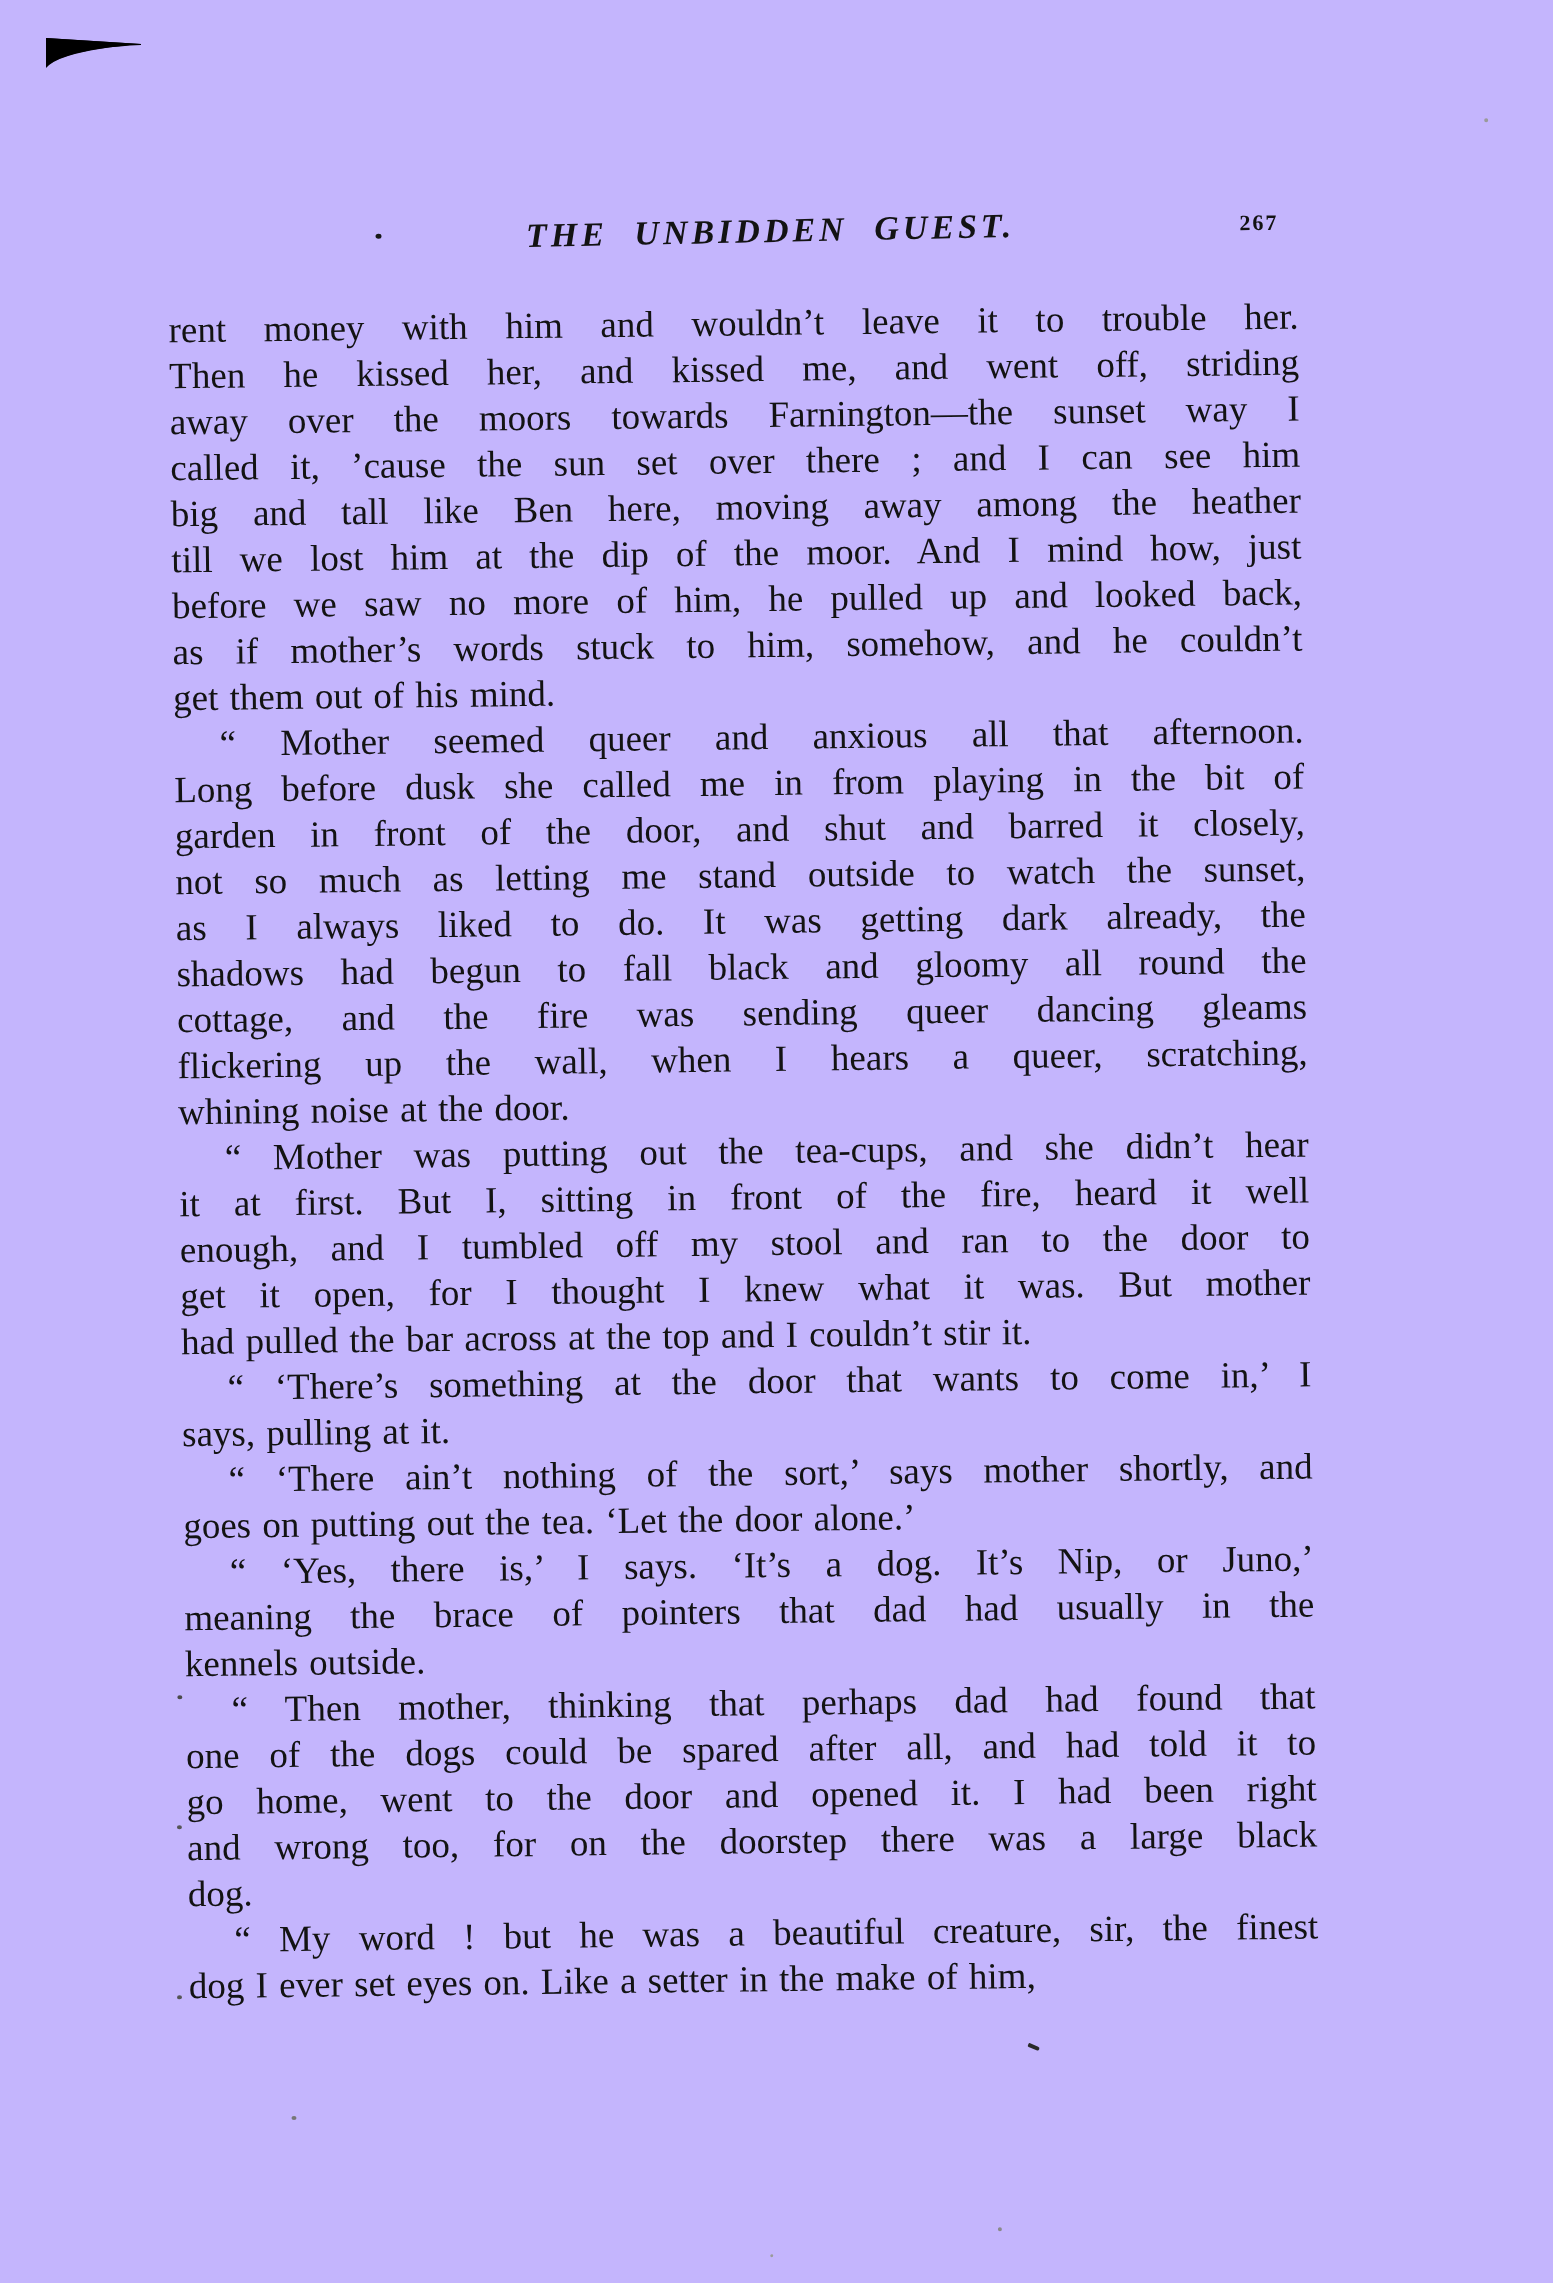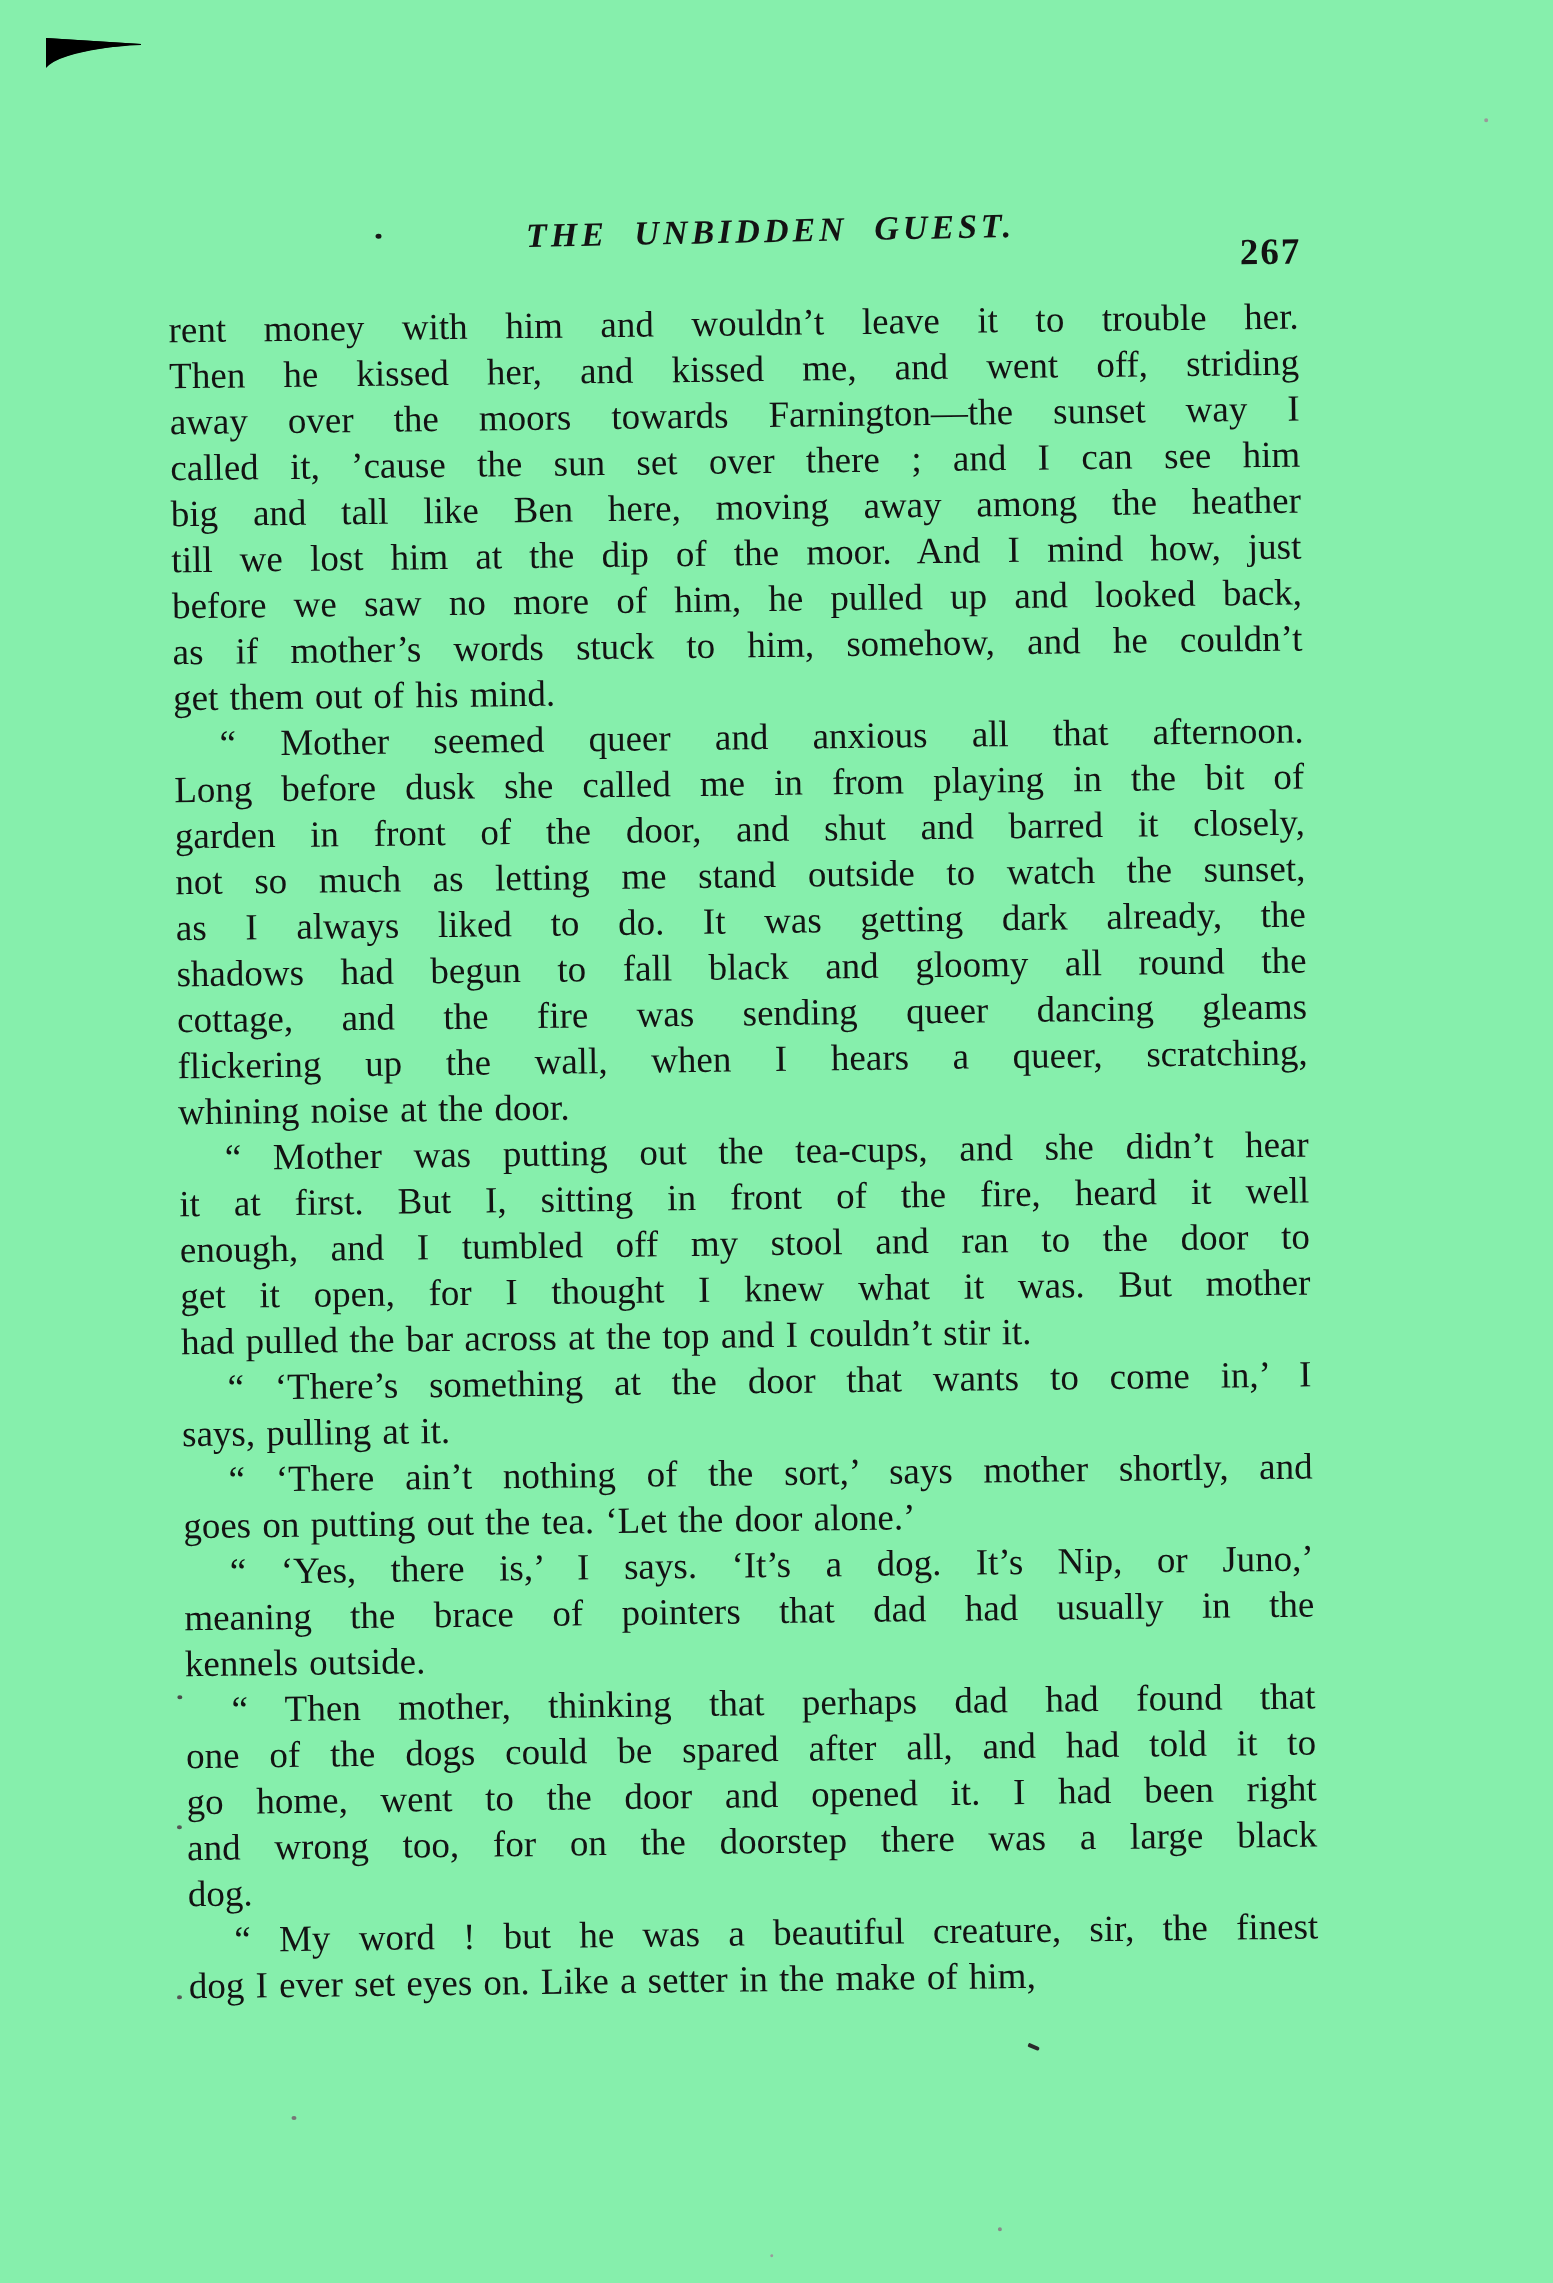--- a/index.html
+++ b/index.html
@@ -1,20 +1,20 @@
 <!DOCTYPE html>
 <html><head>
 <meta charset="utf-8">
 <style>
   html, body { margin: 0; padding: 0; background: #ffffff; }
   .page {
     position: relative;
     width: 1553px;
     height: 2283px;
-    background: #86efac;
+    background: #c4b5fd;
     overflow: hidden;
     font-family: "Liberation Serif", "DejaVu Serif", serif;
     color: #131313;
   }
   .rotate-wrap {
     position: absolute;
     inset: 0;
     transform: rotate(-0.7deg);
     transform-origin: 50% 55%;
   }
@@ -33,23 +33,23 @@
     font-style: italic;
     font-weight: bold;
     font-size: 34px;
     letter-spacing: 4px;
     word-spacing: 14px;
     white-space: nowrap;
   }
   .page-number {
     position: absolute;
     left: 1072px;
-    top: 24px;
+    top: 4px;
     font-weight: bold;
-    font-size: 37px;
+    font-size: 22px;
     letter-spacing: 2px;
     text-align: right;
   }
   .text-block {
     position: absolute;
     top: 300px;
     left: 180px;
     width: 1130px;
   }
   .paragraph { margin: 0; padding: 0; }

